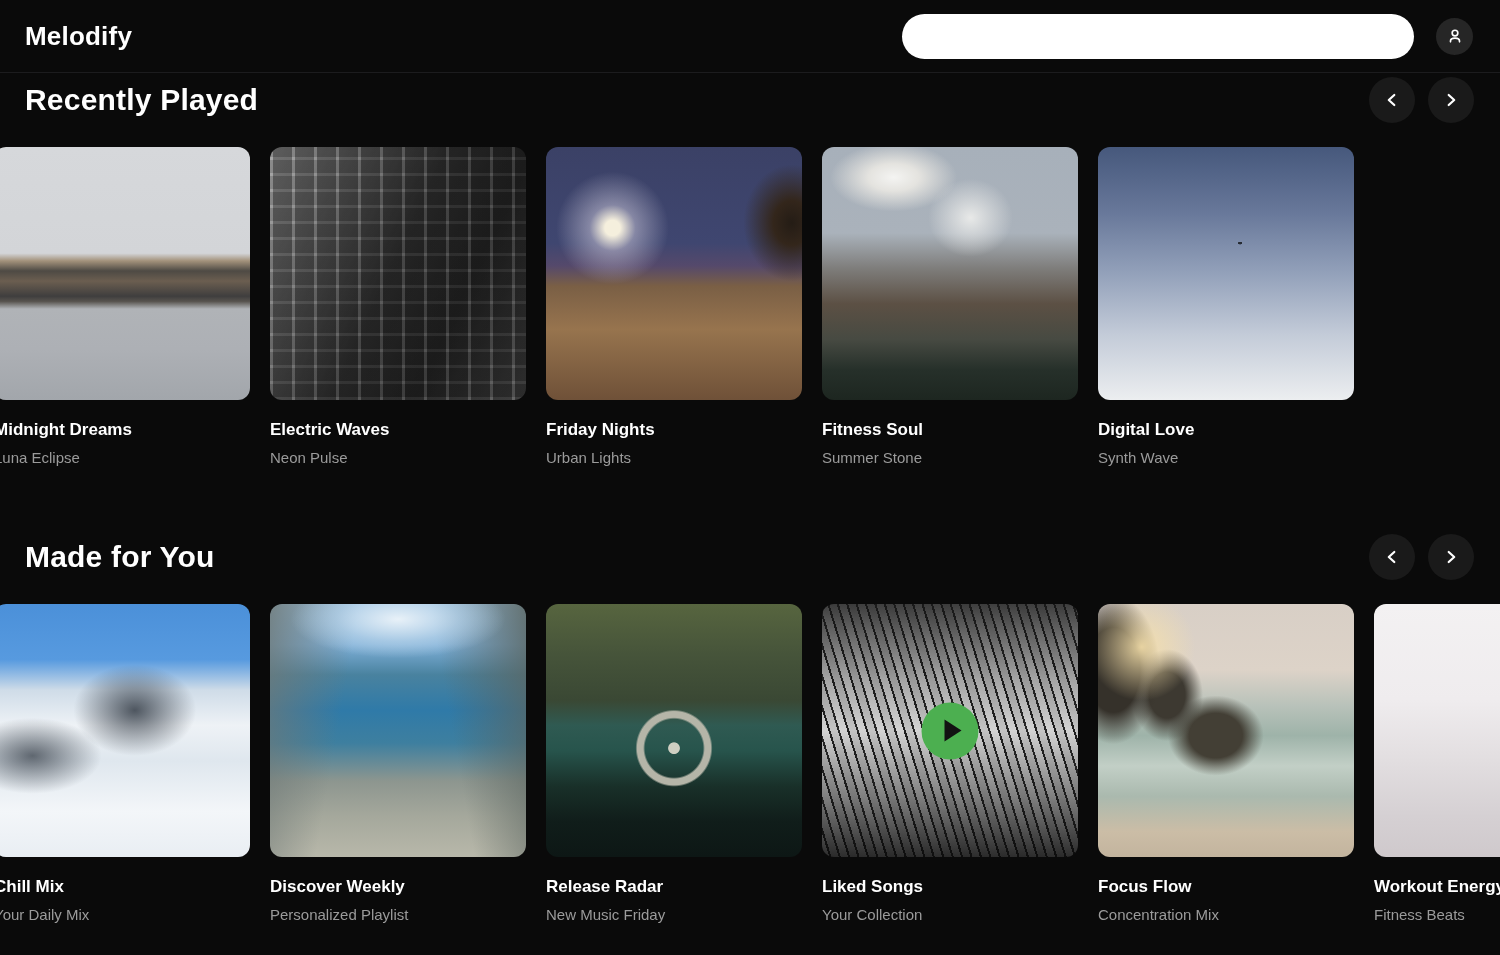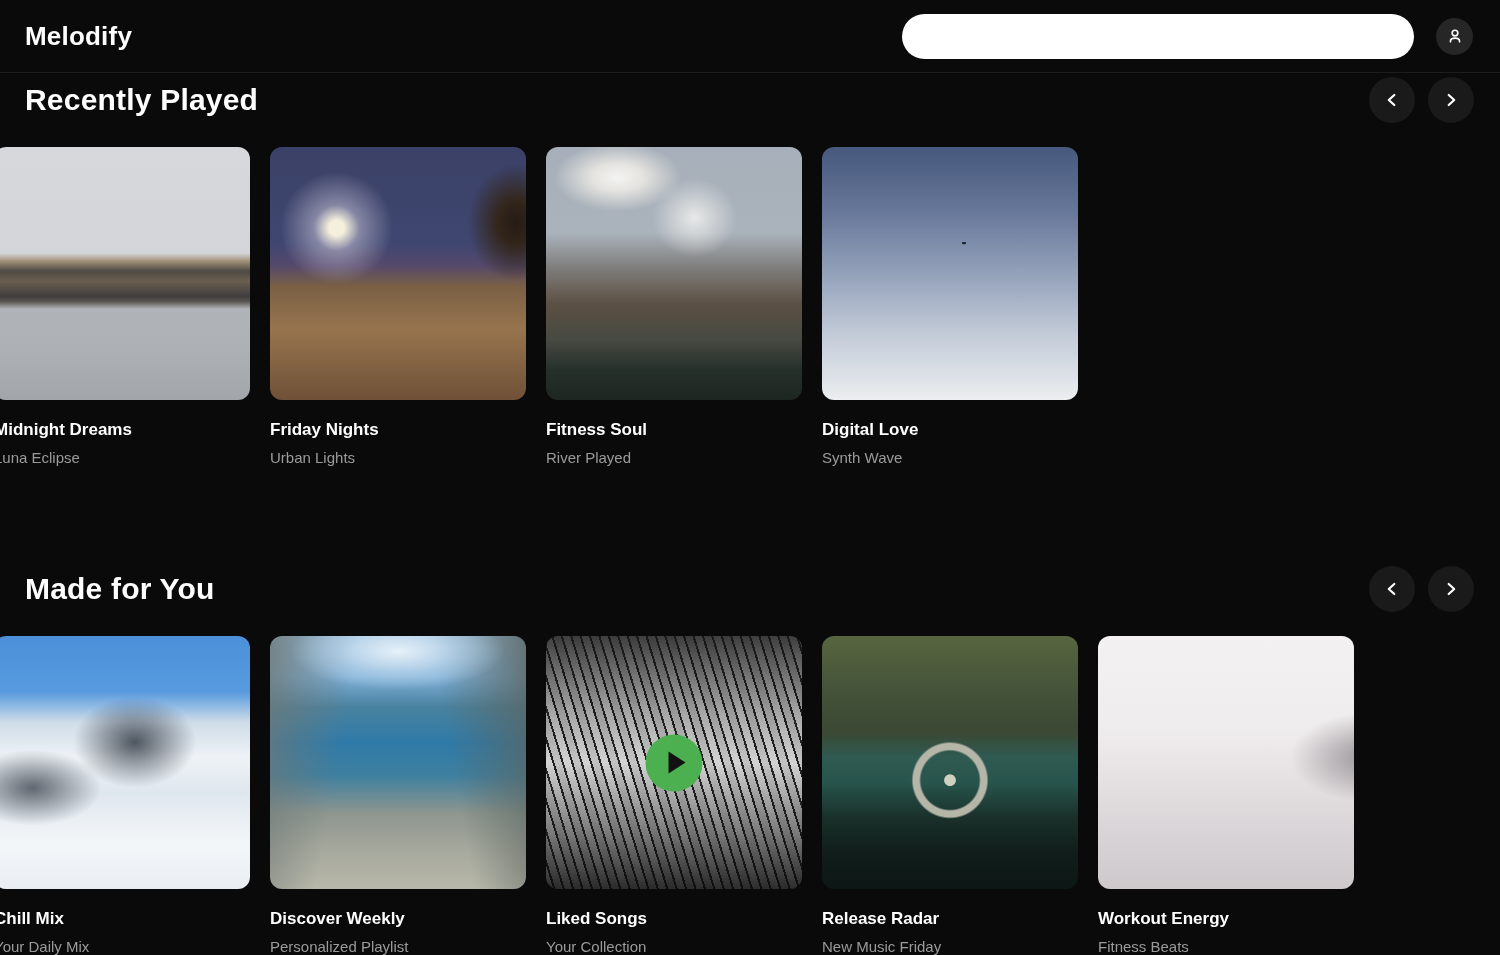--- a/index.html
+++ b/index.html
@@ -47,21 +47,21 @@
     background:#262626;
     display:flex;
     align-items:center;
     justify-content:center;
     cursor:pointer;
     flex:none;
   }
 
   
   .section { margin-top:4px; }
-  .section + .section { margin-top:100px; }
+  .section + .section { margin-top:68px; }
   .section-header {
     display:flex;
     align-items:center;
     height:46px;
     padding:0 26px 0 25px;
   }
   .section-title {
     font-size:30px;
     font-weight:bold;
     letter-spacing:0.2px;
@@ -228,36 +228,43 @@
     </div>
     <div class="card-row">
   <div class="card">
     <div class="card-image img-ocean-pier">
       
     </div>
     <div class="card-title">Midnight Dreams</div>
     <div class="card-subtitle">Luna Eclipse</div>
   </div>
 
+  <div class="card">
+    <div class="card-image img-bw-building">
+      
+    </div>
+    <div class="card-title">Electric Waves</div>
+    <div class="card-subtitle">Neon Pulse</div>
+  </div>
 
 
   <div class="card">
     <div class="card-image img-desert-night">
       
     </div>
     <div class="card-title">Friday Nights</div>
     <div class="card-subtitle">Urban Lights</div>
   </div>
 
   <div class="card">
     <div class="card-image img-matterhorn">
       
     </div>
     <div class="card-title">Fitness Soul</div>
-    <div class="card-subtitle">River Played</div>
+    <div class="card-subtitle">Summer Stone</div>
   </div>
 
   <div class="card">
     <div class="card-image img-sky-bird">
       
     </div>
     <div class="card-title">Digital Love</div>
     <div class="card-subtitle">Synth Wave</div>
   </div>
 </div>
@@ -294,37 +301,44 @@
 
   <div class="card">
     <div class="card-image img-fjord">
       
     </div>
     <div class="card-title">Discover Weekly</div>
     <div class="card-subtitle">Personalized Playlist</div>
   </div>
 
   <div class="card">
+    <div class="card-image img-car-interior">
+      
+    </div>
+    <div class="card-title">Release Radar</div>
+    <div class="card-subtitle">New Music Friday</div>
+  </div>
+
+  <div class="card">
     <div class="card-image img-piano-hands">
       <button class="play-btn">
         <span class="play-glyph"></span>
       </button>
     </div>
     <div class="card-title">Liked Songs</div>
     <div class="card-subtitle">Your Collection</div>
   </div>
 
   <div class="card">
-    <div class="card-image img-car-interior">
-      
-    </div>
-    <div class="card-title">Release Radar</div>
-    <div class="card-subtitle">New Music Friday</div>
-  </div>
-
+    <div class="card-image img-sea-cliffs">
+      
+    </div>
+    <div class="card-title">Focus Flow</div>
+    <div class="card-subtitle">Concentration Mix</div>
+  </div>
 
   <div class="card">
     <div class="card-image img-fog-mountain">
       
     </div>
     <div class="card-title">Workout Energy</div>
     <div class="card-subtitle">Fitness Beats</div>
   </div>
 </div>
   </section>

